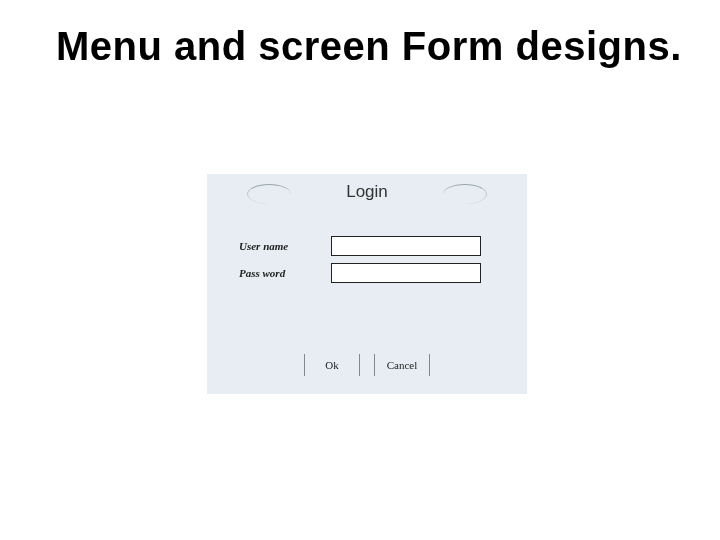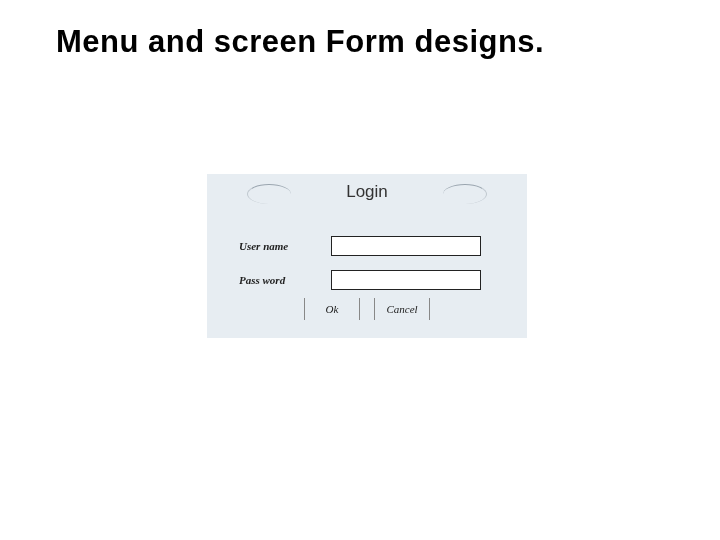--- a/index.html
+++ b/index.html
@@ -11,31 +11,31 @@
       width: 720px;
       height: 540px;
       background: #ffffff;
       font-family: Arial, Helvetica, sans-serif;
       position: relative;
     }
     .page-title {
       position: absolute;
       top: 24px;
       left: 56px;
-      font-size: 31px;
+      font-size: 40px;
       font-weight: bold;
       letter-spacing: 0.5px;
       color: #000;
     }
     .login-panel {
       position: absolute;
       top: 174px;
       left: 207px;
       width: 320px;
-      height: 164px;
+      height: 220px;
       background: #e7edf2;
     }
     .login-header {
       position: absolute;
       top: 8px;
       left: 0;
       width: 100%;
       text-align: center;
       font-size: 17px;
       color: #333;
@@ -60,21 +60,21 @@
     .field-row {
       position: absolute;
       left: 32px;
       display: flex;
       align-items: center;
     }
     .row-username {
       top: 62px;
     }
     .row-password {
-      top: 96px;
+      top: 89px;
     }
     .field-label {
       width: 92px;
       font-size: 11px;
       font-weight: bold;
       font-family: "Times New Roman", serif;
       color: #222;
       font-style: italic;
     }
     .text-input {
@@ -86,21 +86,20 @@
       padding: 2px 4px;
     }
     .button-row {
       position: absolute;
       bottom: 18px;
       left: 0;
       width: 100%;
       display: flex;
       justify-content: center;
       gap: 8px;
-      font-style: italic;
     }
     .btn {
       width: 56px;
       height: 22px;
       background: #e7edf2;
       border-top: none;
       border-bottom: none;
       border-left: 1px solid #888;
       border-right: 1px solid #888;
       font-size: 11px;

